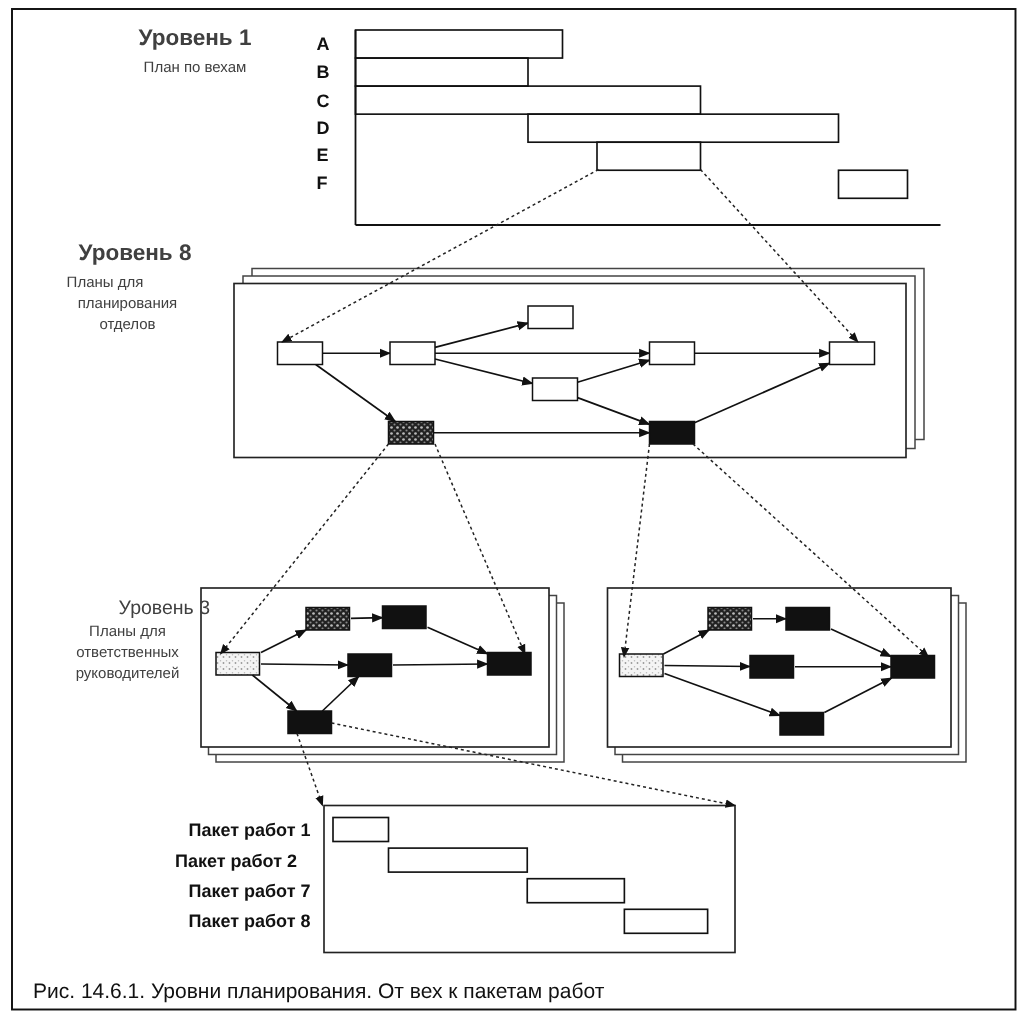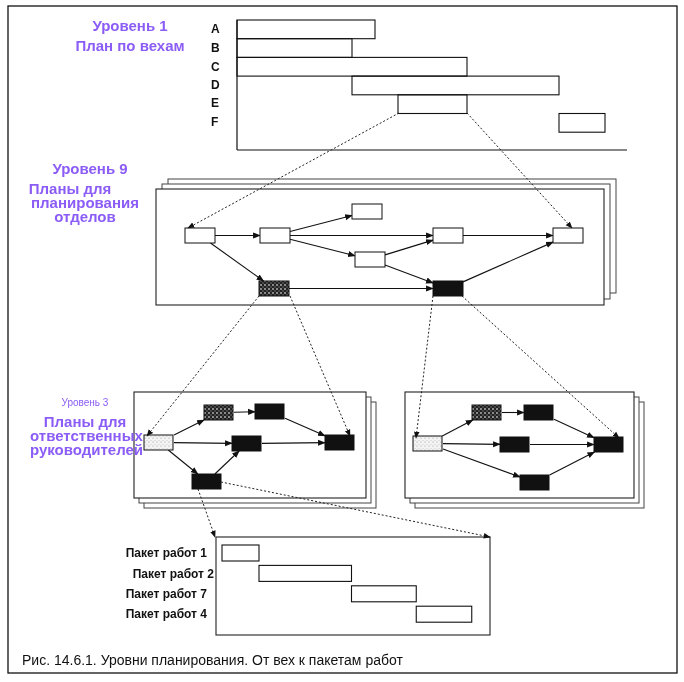--- a/index.html
+++ b/index.html
@@ -1,21 +1,21 @@
 <!DOCTYPE html>
 <html><head>
 <meta charset="utf-8">
 <style>
   html, body { margin: 0; padding: 0; background: #ffffff; }
   body { width: 684px; height: 682px; position: relative; overflow: hidden; }
   #canvas { position: absolute; left: 0; top: 0; }
-  .lbl { position: absolute; font-family: "Liberation Sans", sans-serif; color: #8b5cf6; text-align: center; white-space: nowrap; }
+  .lbl { position: absolute; font-family: "Liberation Sans", sans-serif; color: #404040; text-align: center; white-space: nowrap; }
   .lvl-title { font-size: 15px; font-weight: bold; }
-  .lvl-sub { font-size: 15px; font-weight: bold; line-height: 15px; }
-  .lvl3-title { font-size: 10px; font-weight: normal; }
+  .lvl-sub { font-size: 10px; font-weight: normal; line-height: 15px; }
+  .lvl3-title { font-size: 13px; font-weight: normal; text-align: right; }
   .row-lbl { position: absolute; font-family: "Liberation Sans", sans-serif; font-size: 12px; font-weight: bold; color: #111; }
   .wp-lbl { position: absolute; font-family: "Liberation Sans", sans-serif; font-size: 12px; font-weight: bold; color: #111; text-align: right; width: 120px; }
   .caption { position: absolute; left: 22px; top: 652px; font-family: Liberation Sans, sans-serif; font-size: 14px; color: #111; white-space: nowrap; }
 </style>
 </head>
 <body>
 
 <svg id="canvas" width="684" height="682" viewBox="0 0 684 682" xmlns="http://www.w3.org/2000/svg">
   <defs>
     <marker id="arr" viewBox="0 0 10 10" refX="9" refY="5" markerWidth="7" markerHeight="7" orient="auto-start-reverse">
@@ -142,28 +142,28 @@
 
 <div>
   <div class="row-lbl" style="left:211px; top:22px;">A</div>
   <div class="row-lbl" style="left:211px; top:41px;">B</div>
   <div class="row-lbl" style="left:211px; top:60px;">C</div>
   <div class="row-lbl" style="left:211px; top:78px;">D</div>
   <div class="row-lbl" style="left:211px; top:96px;">E</div>
   <div class="row-lbl" style="left:211px; top:115px;">F</div>
 </div>
 
-<div class="lbl lvl-title" style="left:30px; top:160px; width:120px;">Уровень 9</div>
+<div class="lbl lvl-title" style="left:30px; top:160px; width:120px;">Уровень 8</div>
 <div class="lbl lvl-sub" style="left:5px; top:181px; width:130px;">Планы для</div>
 <div class="lbl lvl-sub" style="left:20px; top:195px; width:130px;">планирования</div>
 <div class="lbl lvl-sub" style="left:20px; top:209px; width:130px;">отделов</div>
 
 <div class="lbl lvl3-title" style="left:30px; top:397px; width:110px;">Уровень 3</div>
 <div class="lbl lvl-sub" style="left:30px; top:414px; width:110px;">Планы для</div>
 <div class="lbl lvl-sub" style="left:30px; top:428px; width:110px;">ответственных</div>
 <div class="lbl lvl-sub" style="left:30px; top:442px; width:110px;">руководителей</div>
 
 <div class="wp-lbl" style="left:87px; top:546px;">Пакет работ 1</div>
-<div class="wp-lbl" style="left:94px; top:567px;">Пакет работ 2</div>
+<div class="wp-lbl" style="left:78px; top:567px;">Пакет работ 2</div>
 <div class="wp-lbl" style="left:87px; top:587px;">Пакет работ 7</div>
-<div class="wp-lbl" style="left:87px; top:607px;">Пакет работ 4</div>
+<div class="wp-lbl" style="left:87px; top:607px;">Пакет работ 8</div>
 
 <div class="caption">Рис. 14.6.1. Уровни планирования. От вех к пакетам работ</div>
 
 </body></html>

